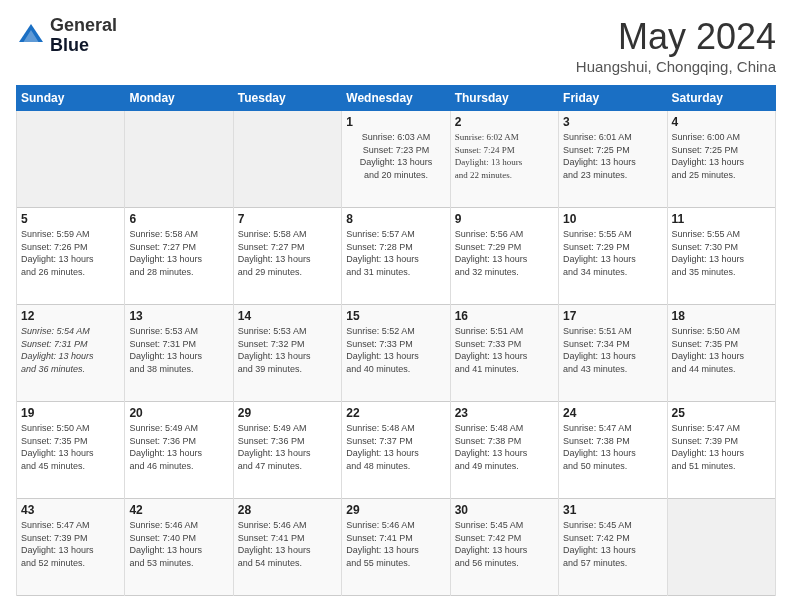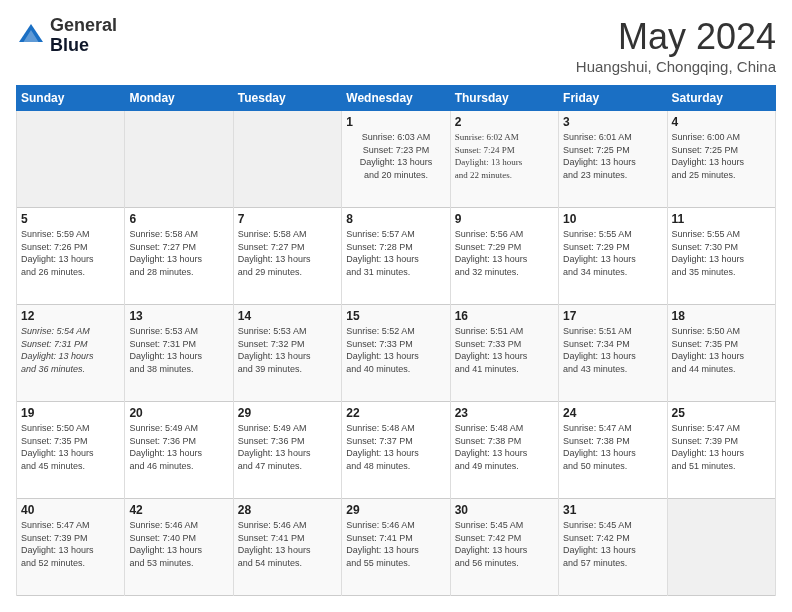--- a/index.html
+++ b/index.html
@@ -319,21 +319,21 @@
           <td>
             <div class="day-num">25</div>
             <div class="day-info" style="white-space: pre-line;">Sunrise: 5:47 AM
 Sunset: 7:39 PM
 Daylight: 13 hours
 and 51 minutes.</div>
           </td>
         </tr>
         <tr>
           <td>
-            <div class="day-num">40</div>
+            <div class="day-num">43</div>
             <div class="day-info" style="white-space: pre-line;">Sunrise: 5:47 AM
 Sunset: 7:39 PM
 Daylight: 13 hours
 and 52 minutes.</div>
           </td>
           <td>
             <div class="day-num">42</div>
             <div class="day-info" style="white-space: pre-line;">Sunrise: 5:46 AM
 Sunset: 7:40 PM
 Daylight: 13 hours

